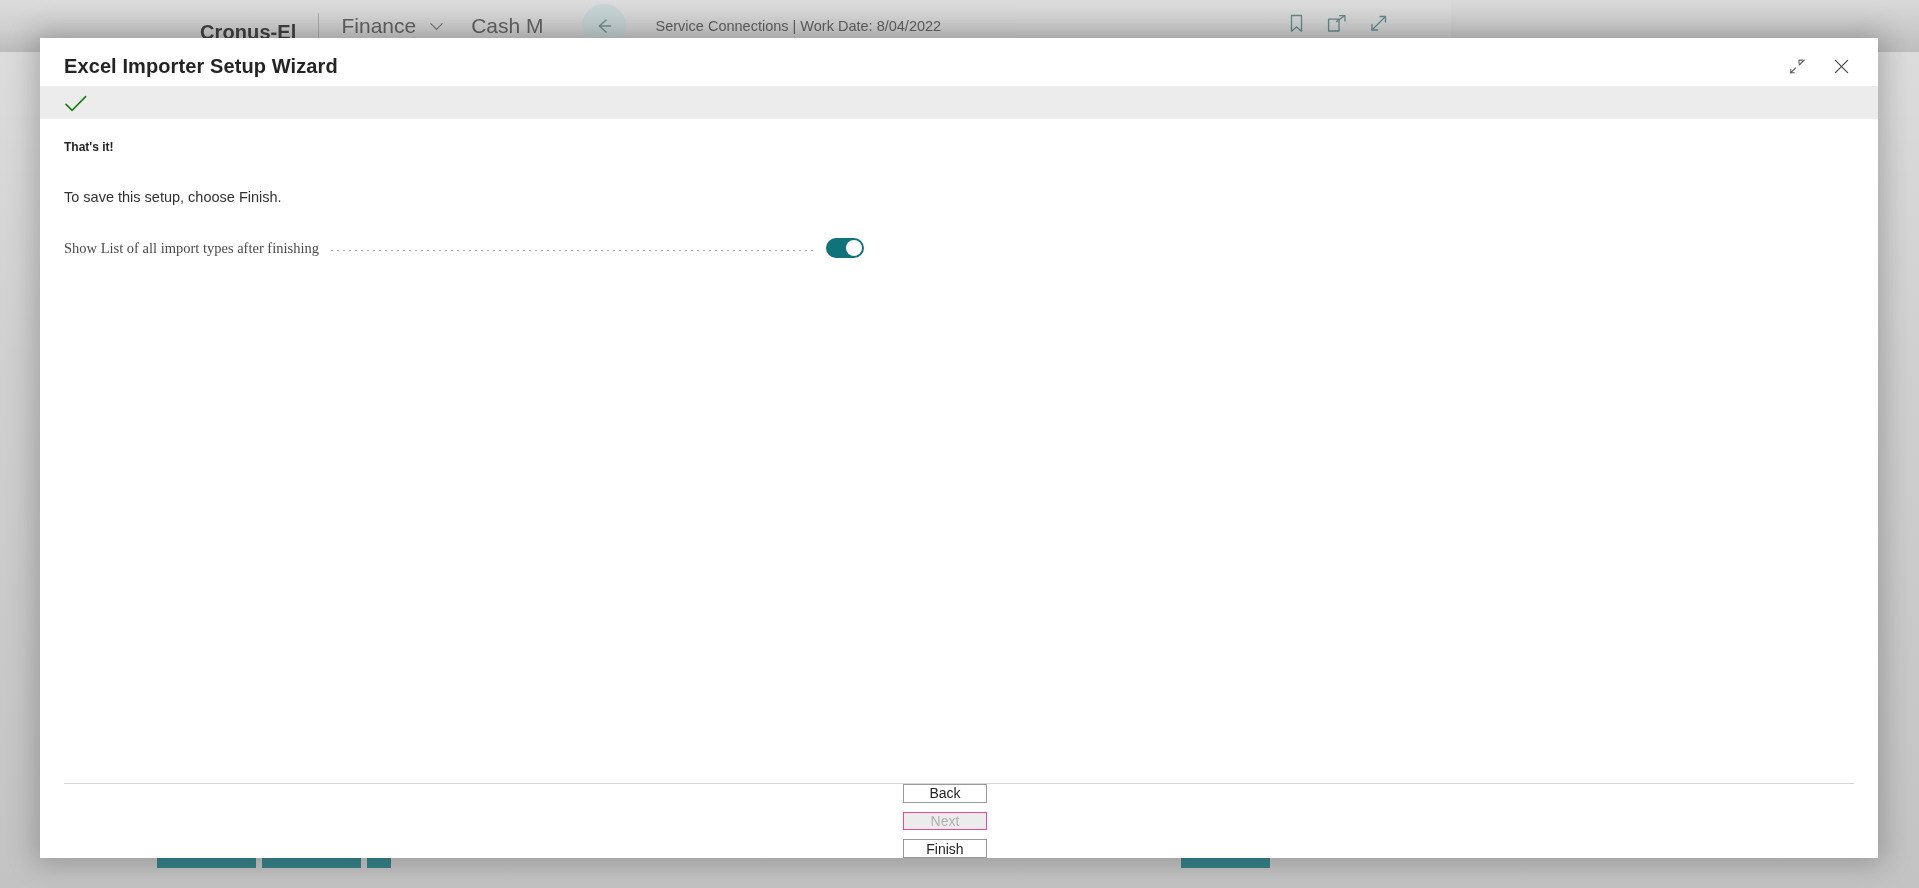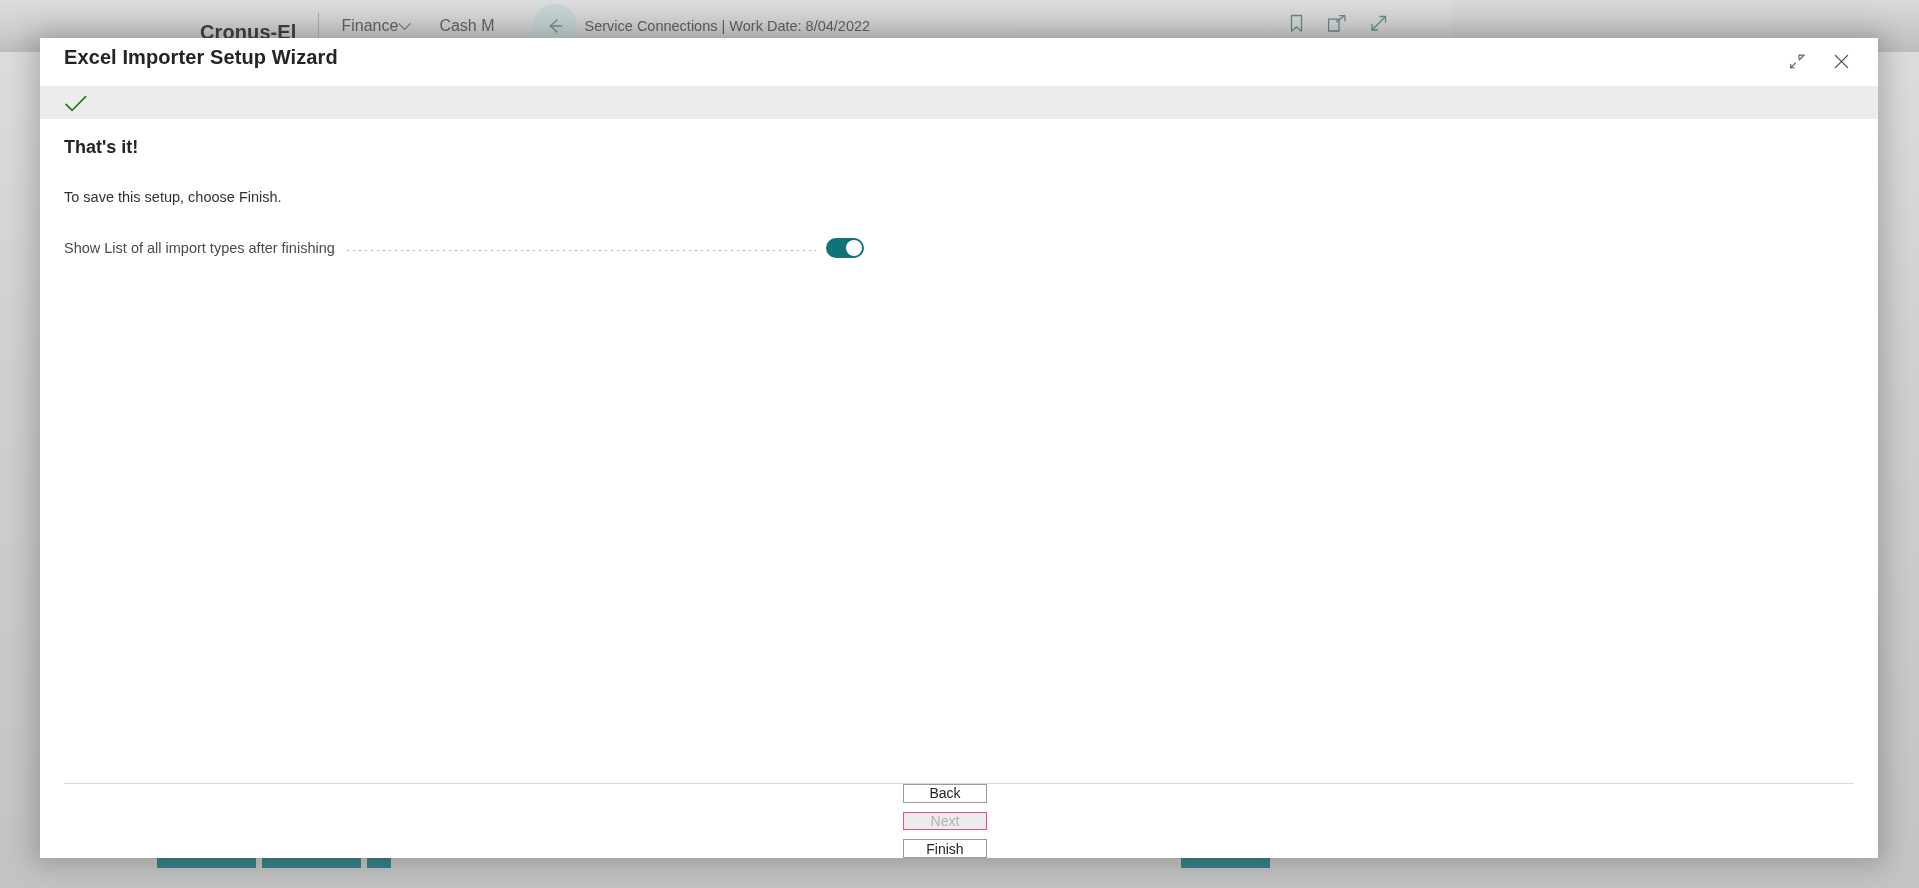--- a/index.html
+++ b/index.html
@@ -50,26 +50,26 @@
   }
 
   .bg-sep {
     width: 1px;
     height: 26px;
     background: #a9a9a9;
     margin: 0 22px;
   }
 
   .bg-navitem {
-    font-size: 16px;
+    font-size: 21px;
     color: #5d5d5d;
     white-space: nowrap;
     display: flex;
     align-items: center;
-    gap: 2px;
+    gap: 16px;
     margin-right: 30px;
     justify-content: space-between;
   }
   .bg-chev {
     display: inline-block;
     width: 9px; height: 9px;
     border-right: 1.4px solid #6c6c6c;
     border-bottom: 1.4px solid #6c6c6c;
     transform: rotate(45deg) translate(-2px,-2px);
   }
@@ -82,21 +82,21 @@
     align-items: center;
     justify-content: center;
     margin-left: 8px;
     flex: none;
   }
   .bg-backcircle svg { display:block; }
 
   .bg-breadcrumb {
     font-size: 14.5px;
     color: #5b5b5b;
-    margin-left: 8px;
+    margin-left: 30px;
     white-space: nowrap;
   }
 
   #bg-toolicons {
     position: absolute;
     top: 14px; left: 1288px;
     display: flex;
     gap: 22px;
     align-items: center;
   }
@@ -139,21 +139,21 @@
     background: #ffffff;
     box-shadow: 0 0 26px 6px rgba(0,0,0,.22);
     display: flex;
     flex-direction: column;
   }
 
   #wizard-header {
     height: 48px;
     flex: none;
     display: flex;
-    align-items: flex-start;
+    align-items: center;
     padding: 0 20px 0 24px;
     position: relative;
   }
 
   #wizard-title {
     font-size: 20px;
     font-weight: 600;
     color: #252423;
     letter-spacing: .1px;
     white-space: nowrap;
@@ -189,39 +189,40 @@
   #check-icon { display: block; margin-top: 2px; }
 
   #wizard-body {
     flex: 1 1 auto;
     padding: 18px 24px 0 24px;
     position: relative;
     overflow: hidden;
   }
 
   .body-heading {
-    font-size: 18px;
+    font-size: 12px;
     font-weight: 700;
     color: #252423;
     line-height: 20px;
     margin-bottom: 3px;
   }
   .body-sub {
     font-size: 14.5px;
     color: #323130;
     line-height: 20px;
     margin-top: 30px;
   }
 
   #setting-row {
     margin-top: 28px;
     display: flex;
     align-items: center;
     width: 800px;
     height: 26px;
+    font-family: Liberation Serif, serif;
   }
   #setting-label {
     font-size: 14.5px;
     color: #4a4a4a;
     white-space: nowrap;
     flex: none;
   }
   #setting-leader {
     flex: 1 1 auto;
     height: 1px;

